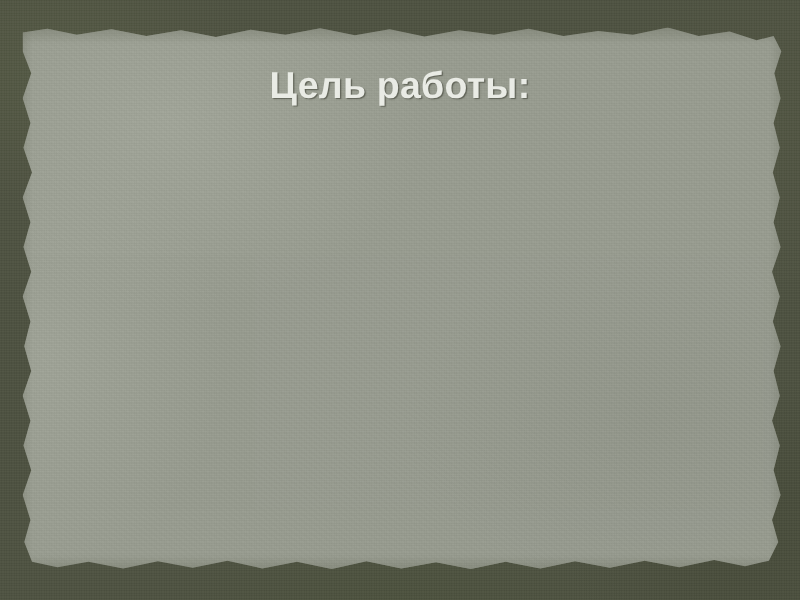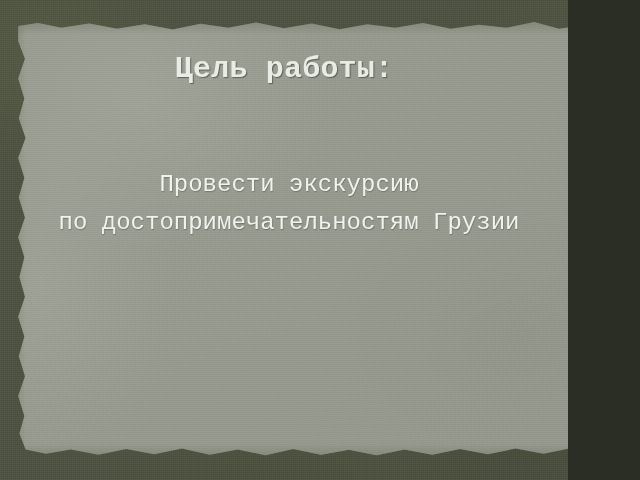--- a/index.html
+++ b/index.html
@@ -3,24 +3,24 @@
 <meta charset="utf-8">
 <style>
   html, body {
     margin: 0;
     padding: 0;
     background: #2b2e24;
   }
 
   #slide {
     position: relative;
-    width: 568px;
+    width: 640px;
     height: 480px;
     overflow: hidden;
-    font-family: Liberation Mono, monospace;
+    font-family: Liberation Sans, sans-serif;
     background-color: #4d5140;
     
     background-image:
       radial-gradient(ellipse 220px 160px at 8% 12%, rgba(90,96,72,0.55), rgba(90,96,72,0) 70%),
       radial-gradient(ellipse 200px 180px at 92% 88%, rgba(66,70,52,0.6), rgba(66,70,52,0) 70%),
       radial-gradient(ellipse 260px 140px at 50% 100%, rgba(74,80,58,0.5), rgba(74,80,58,0) 72%),
       radial-gradient(ellipse 180px 200px at 96% 20%, rgba(84,89,68,0.45), rgba(84,89,68,0) 72%);
   }
 
   
@@ -138,19 +138,15 @@
 
   <div id="paper">
     <div id="paper-grain"></div>
     <div id="paper-fringe"></div>
   </div>
 
   <div id="content">
 
     <div id="slide-title">Цель работы:</div>
 
-    <div id="slide-body">
-      <span class="body-line">Провести экскурсию</span>
-      <span class="body-line">по достопримечательностям  Грузии</span>
-    </div>
 
   </div>
 </div>
 
 </body></html>

